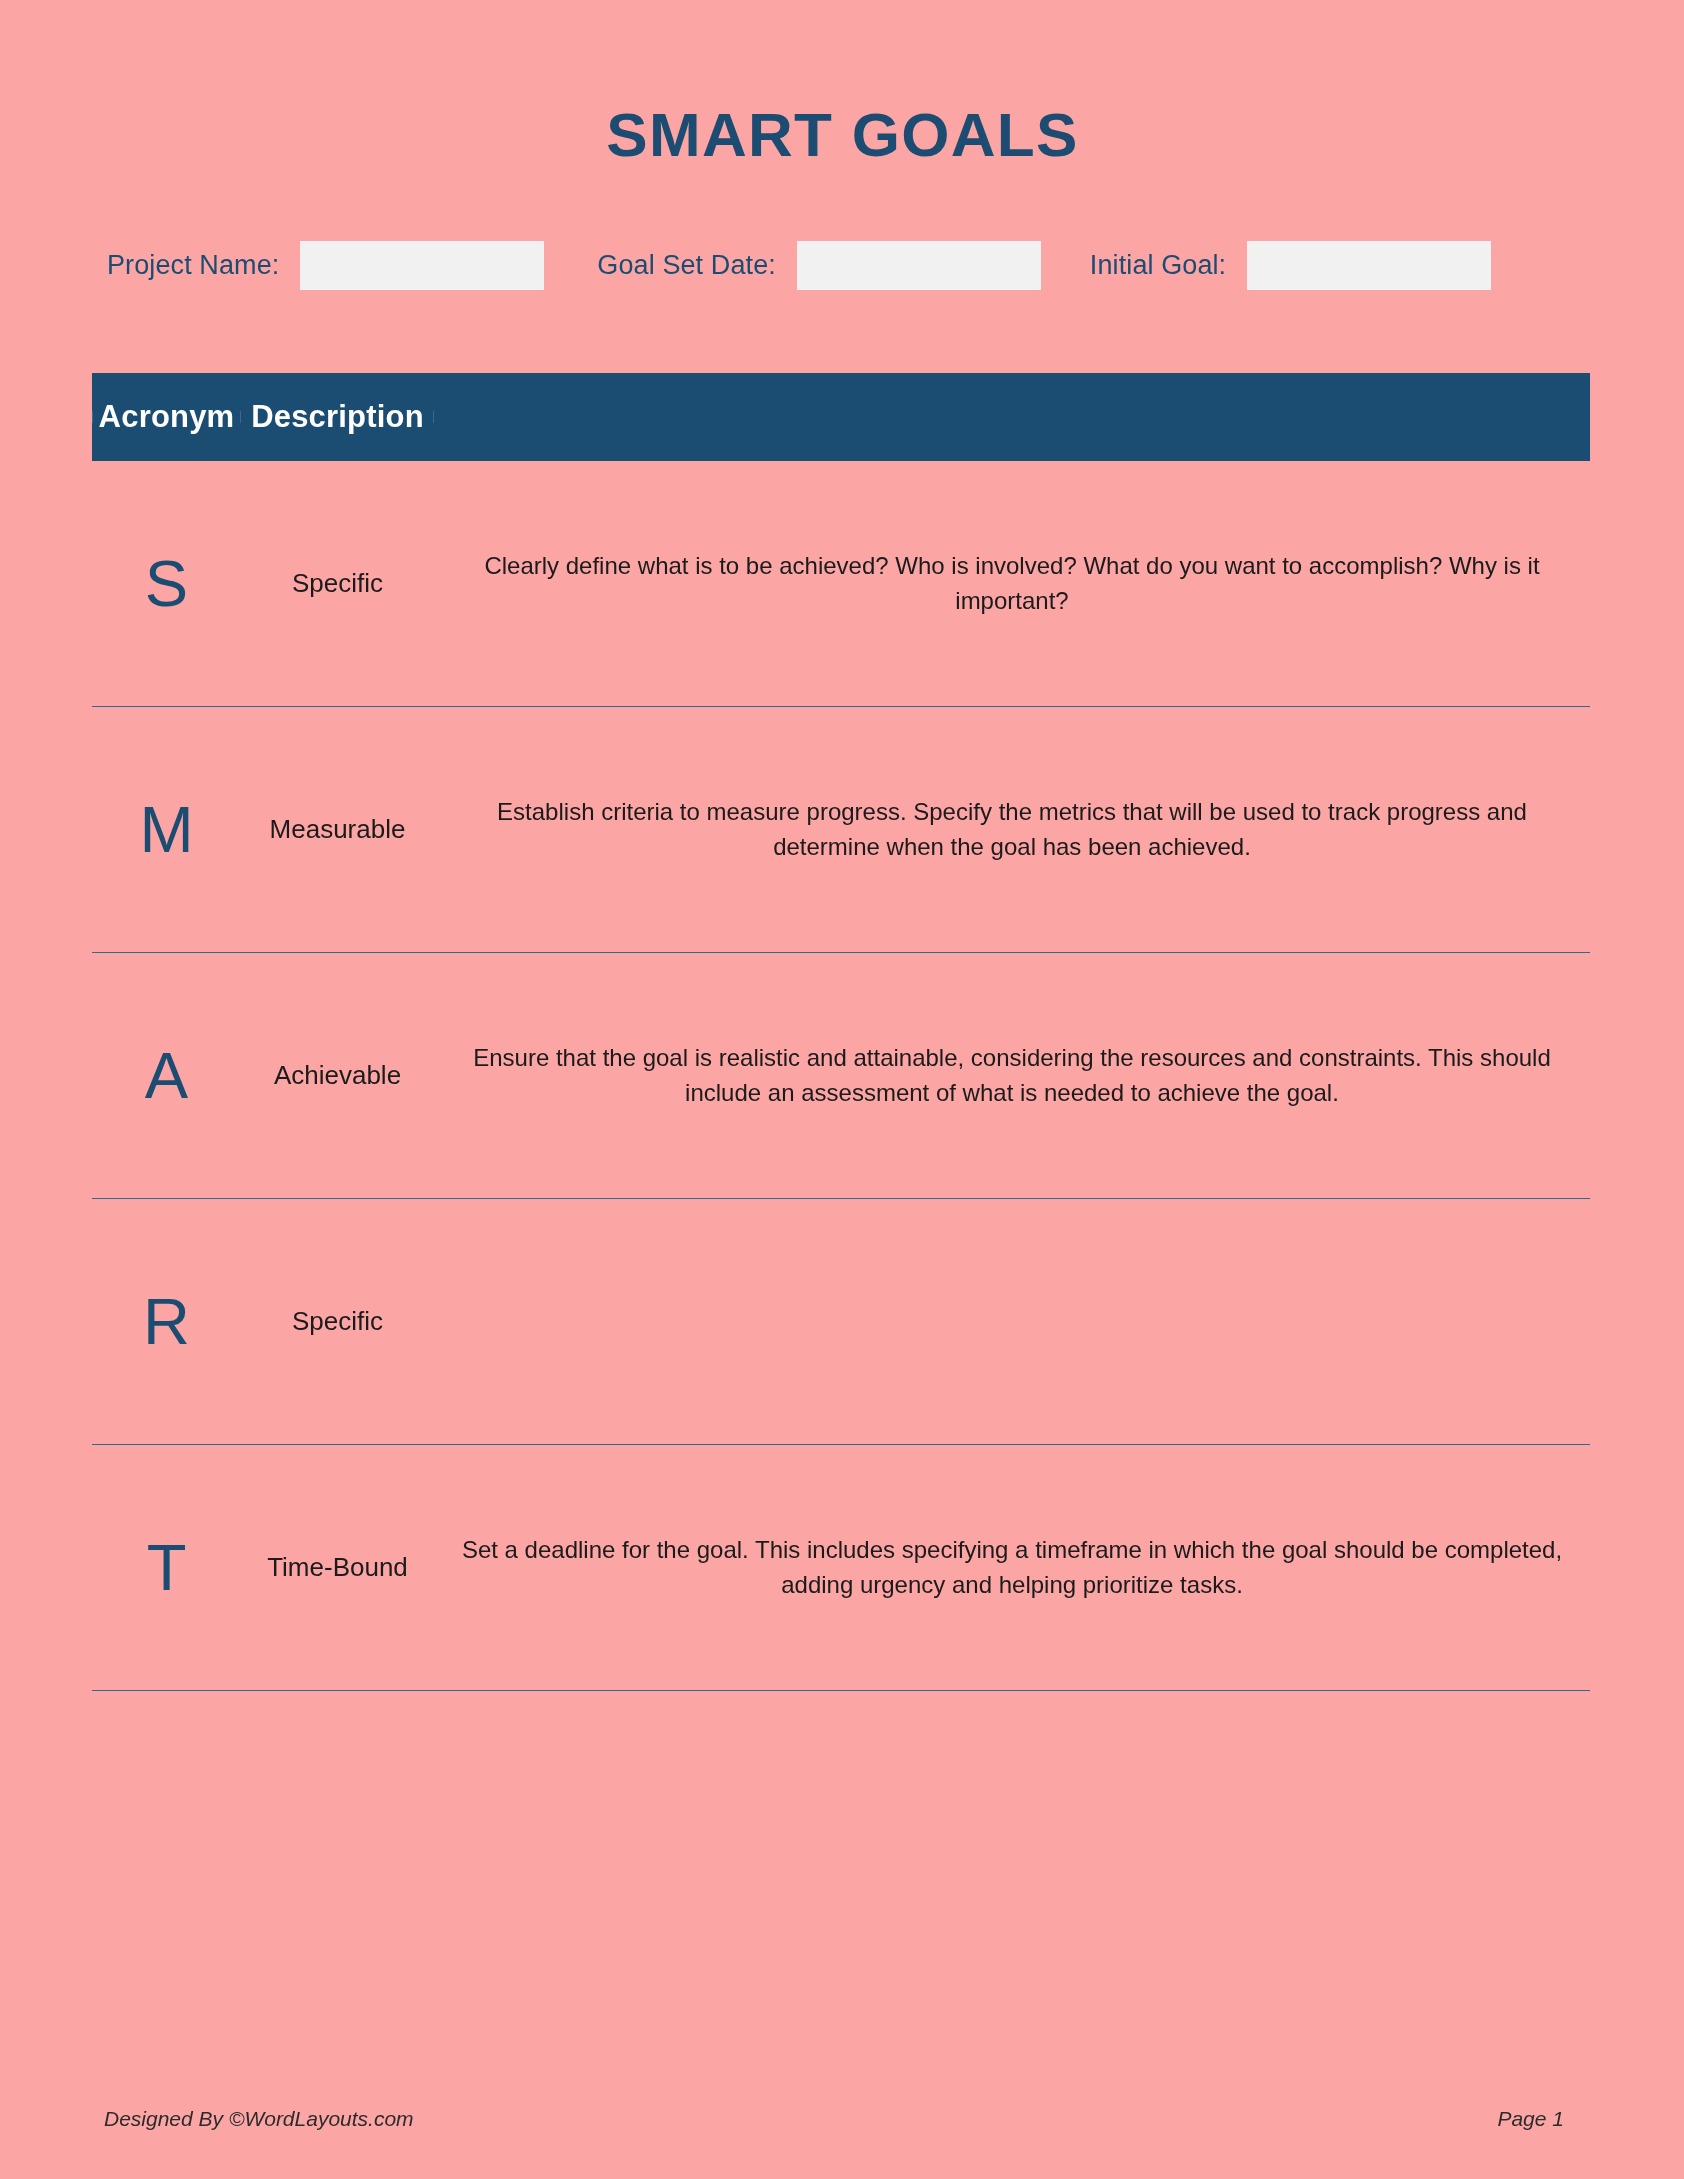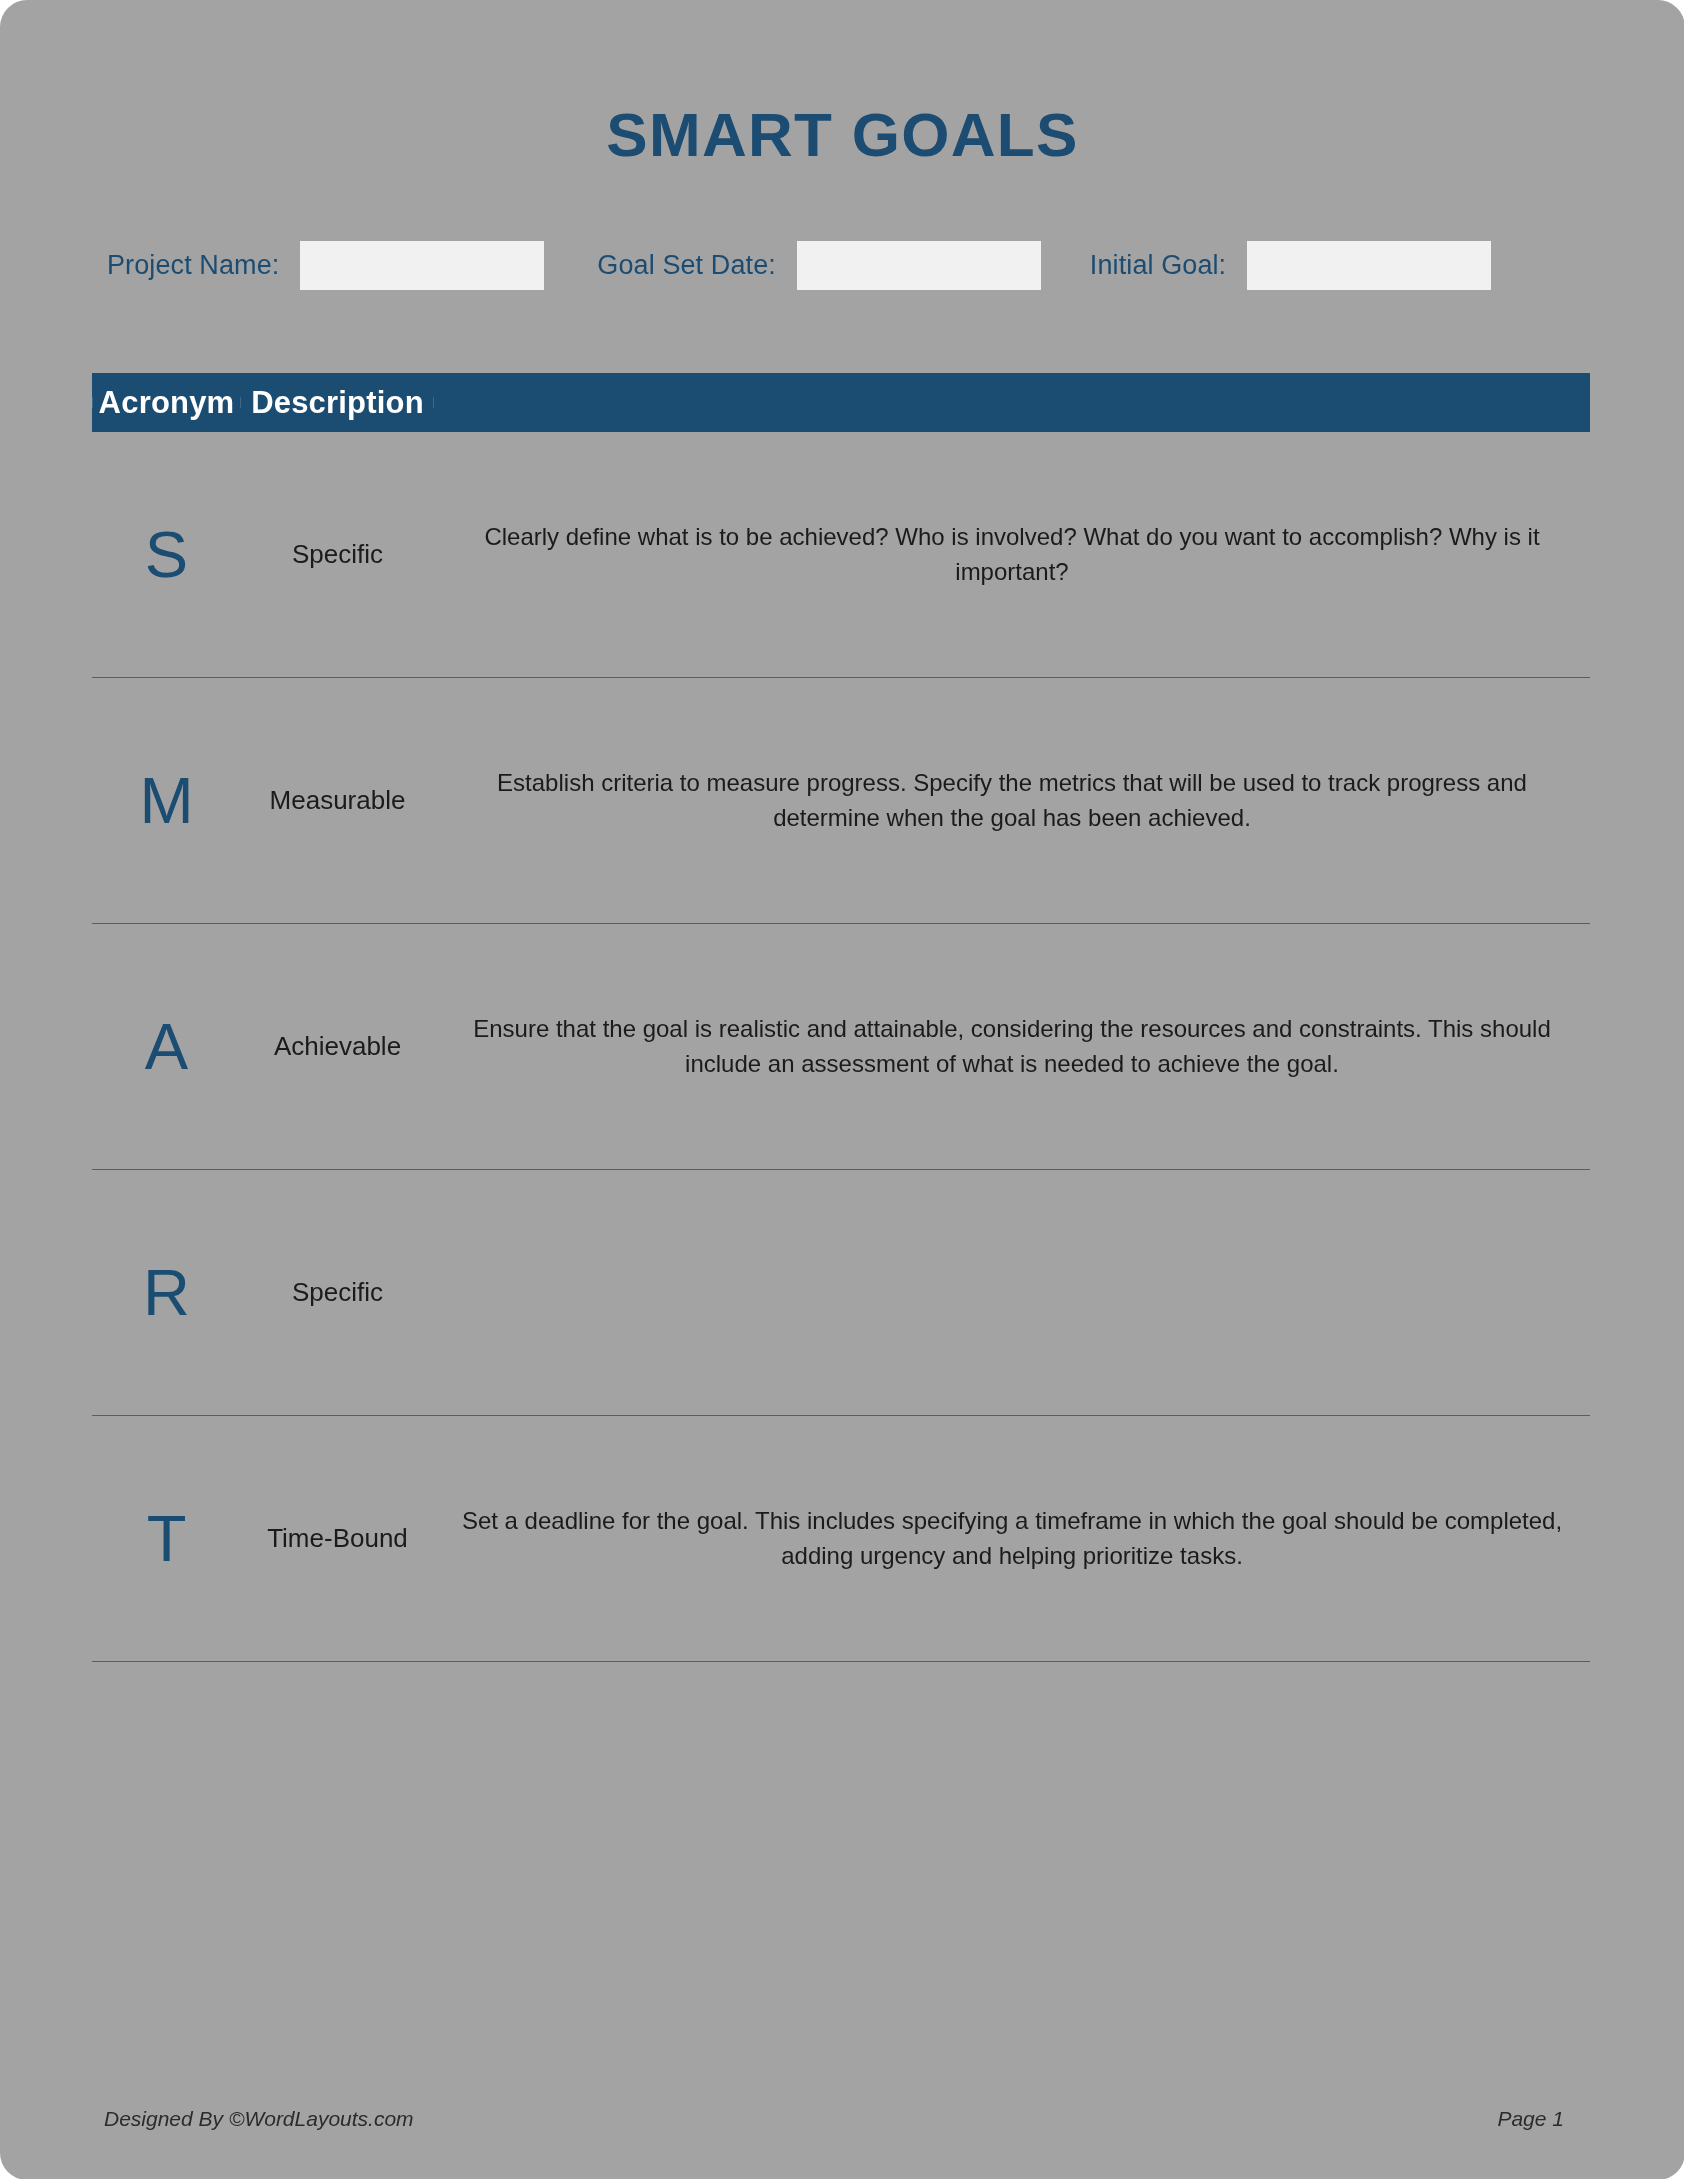--- a/index.html
+++ b/index.html
@@ -12,24 +12,23 @@
     height: 2180px;
     position: relative;
     font-family: "Liberation Sans", sans-serif;
     color: #1b1b1b;
     overflow: hidden;
   }
 
   .page {
     position: absolute;
     inset: 0;
-    background: #a3a3a3;
+    background: #fca5a5;
     display: flex;
     flex-direction: column;
-    border-radius: 27px;
   }
 
   
   .title-wrap {
     margin-top: 104px;
     text-align: center;
   }
   .doc-title {
     font-size: 62px;
     letter-spacing: 1.3px;
@@ -77,21 +76,21 @@
   .meta-gap-b { width: 49px; }
 
   
   .table-wrap {
     margin-top: 83px;
     padding-left: 92px;
     padding-right: 95px;
   }
   .thead {
     background: #1b4c72;
-    height: 59px;
+    height: 88px;
     display: flex;
     align-items: center;
     color: #ffffff;
     position: relative;
   }
   .th {
     font-size: 31px;
     font-weight: 700;
     text-align: center;
     letter-spacing: 0.2px;

